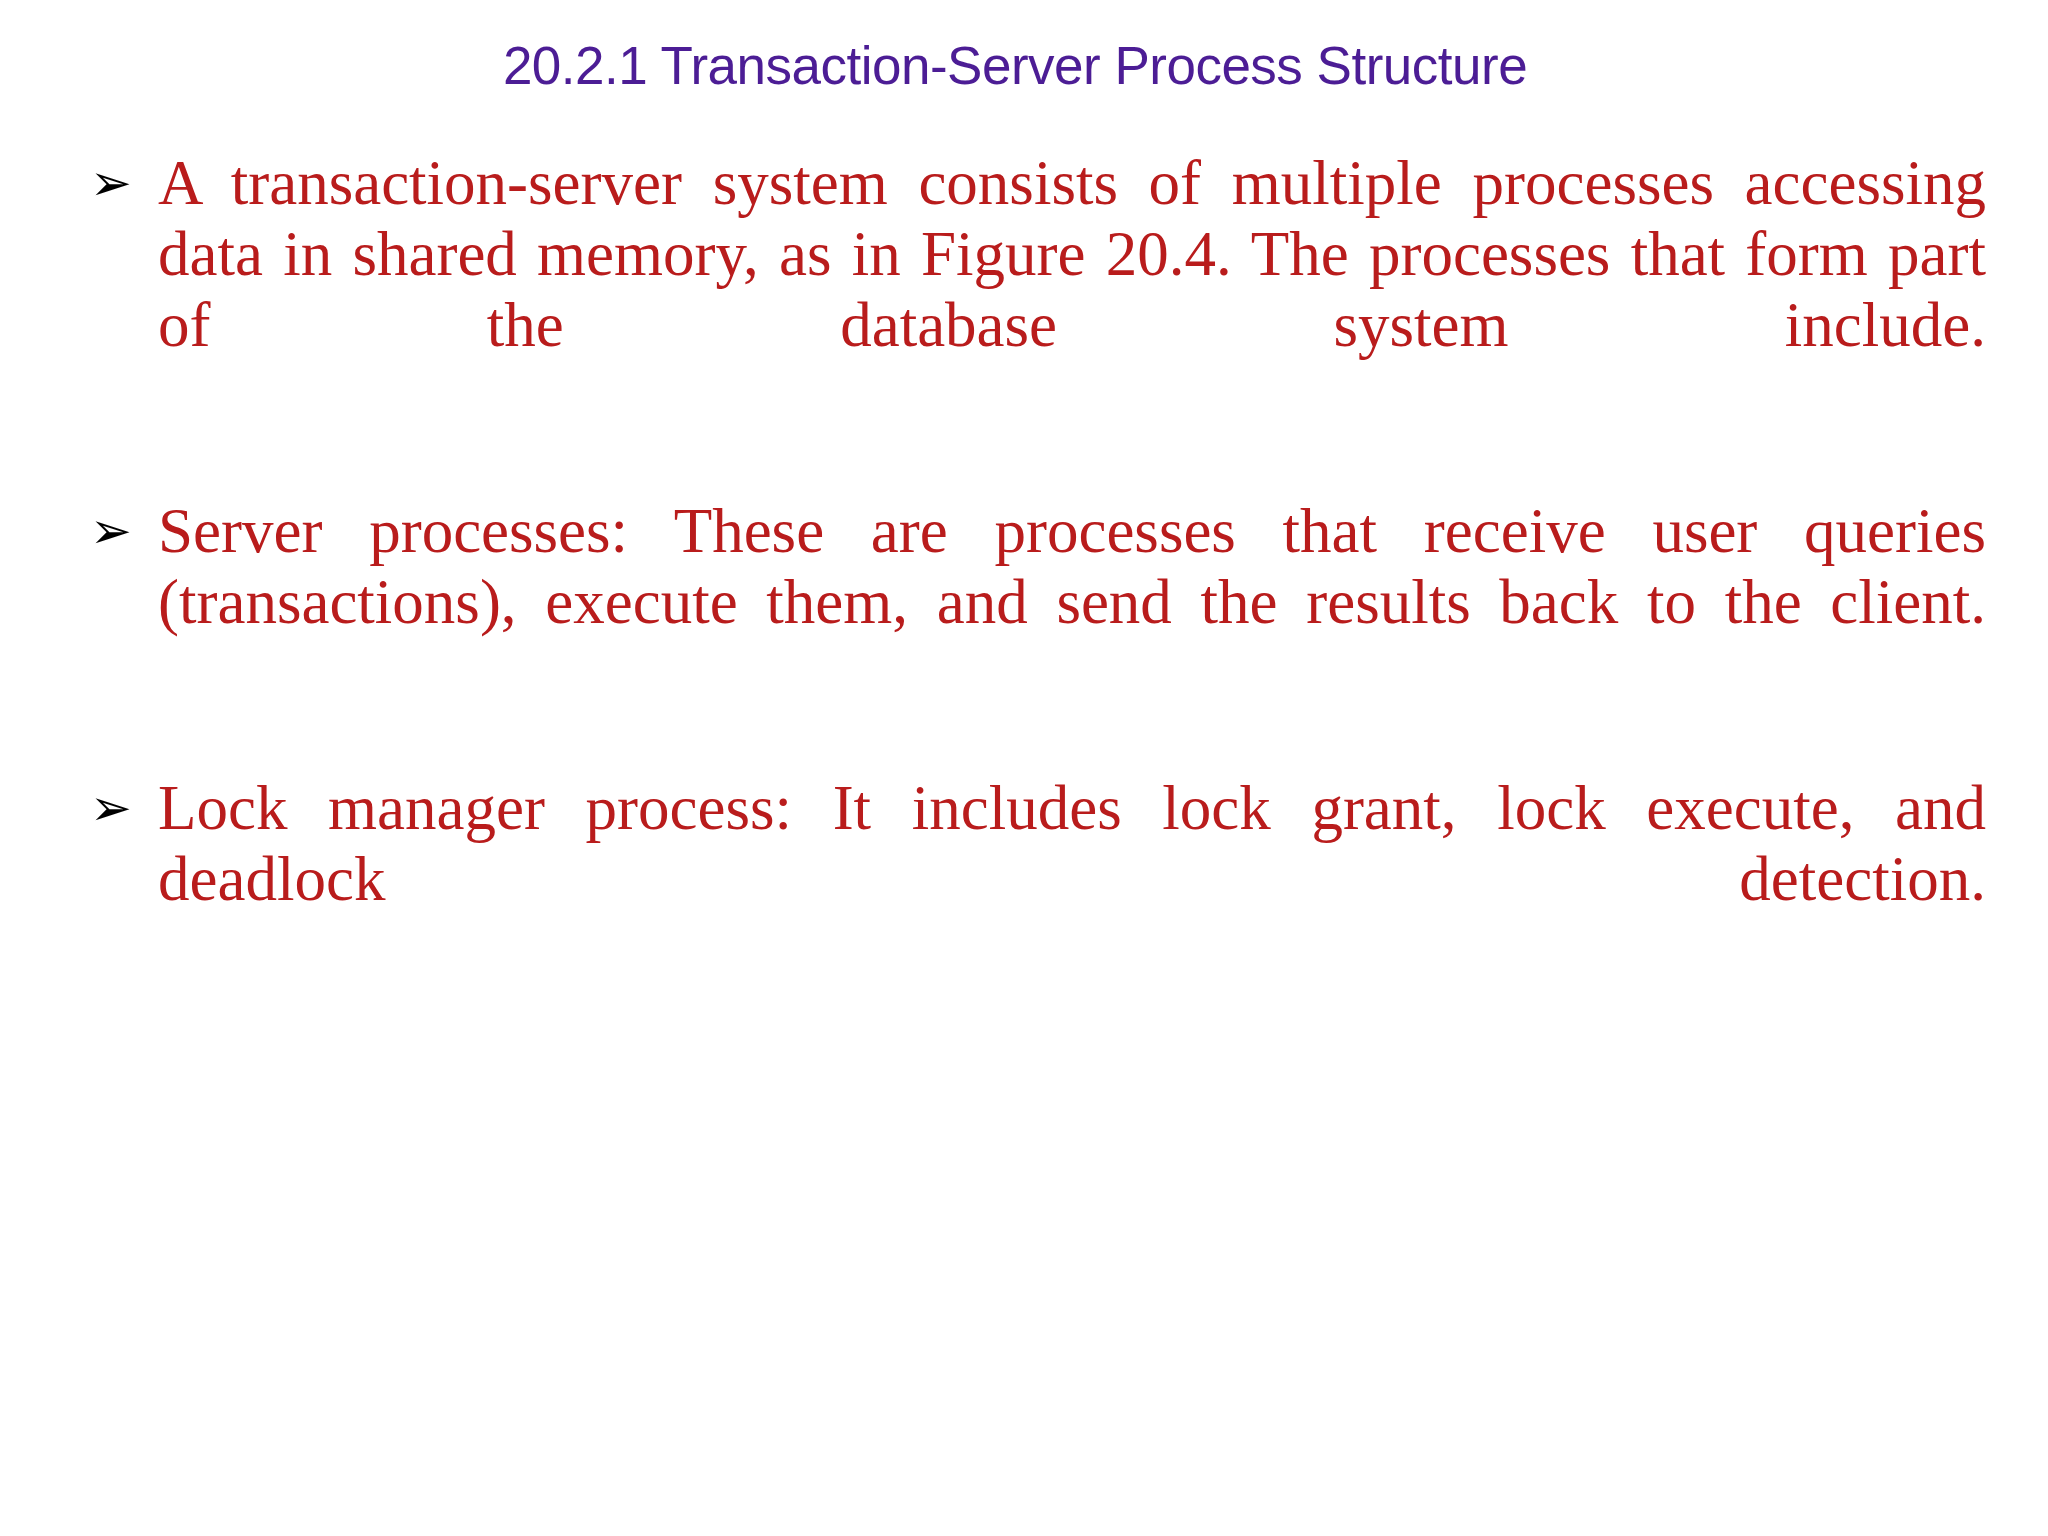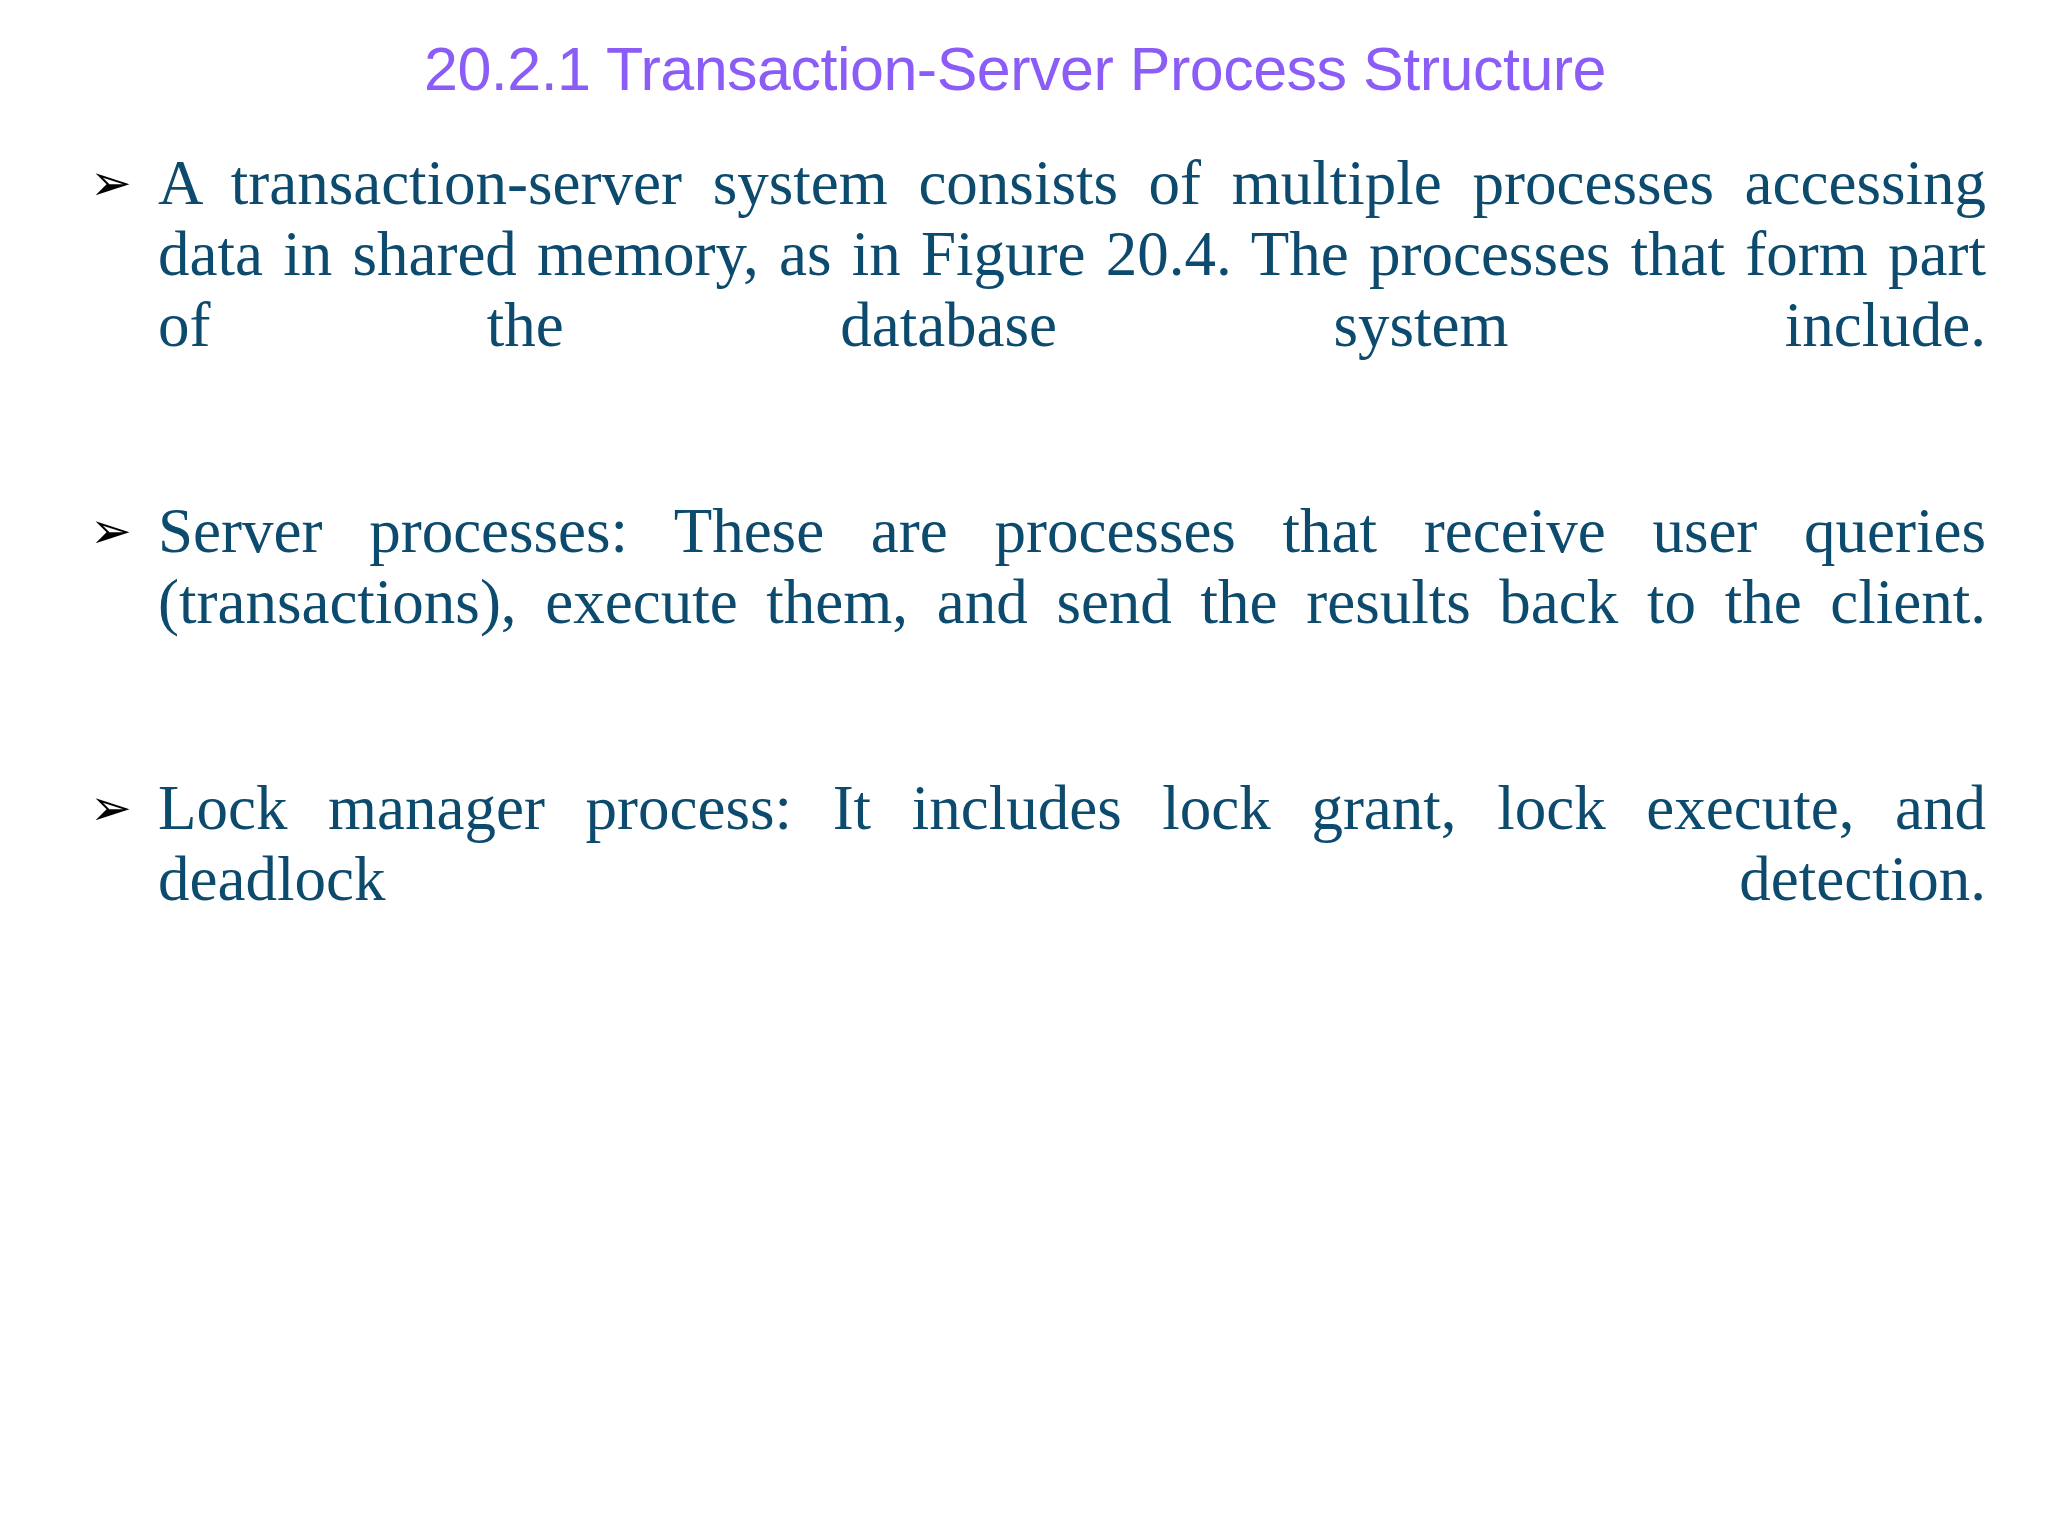--- a/index.html
+++ b/index.html
@@ -23,25 +23,25 @@
     box-sizing: border-box;
   }
 
   .slide-title {
     position: absolute;
     left: 0;
     top: 38px;
     width: 2030px;
     text-align: center;
     font-family: "Liberation Sans", "DejaVu Sans", sans-serif;
-    font-size: 61px;
+    font-size: 53px;
     line-height: 1.04;
     font-weight: 400;
     letter-spacing: -0.5px;
-    color: #8b5cf6;
+    color: #4c1d95;
     white-space: nowrap;
   }
 
   .body-area {
     position: absolute;
     left: 86px;
     top: 148px;
     width: 1902px;
   }
 
@@ -64,21 +64,21 @@
     box-sizing: border-box;
   }
 
   .bullet-text {
     flex: 1 1 auto;
     font-family: "Liberation Serif", "DejaVu Serif", serif;
     font-size: 63px;
     line-height: 71px;
     text-align: justify;
     text-justify: inter-word;
-    color: #0c4a6e;
+    color: #b91c1c;
     hyphens: none;
     padding-right: 2px;
   }
   
   .bullet-text::after {
     content: "";
     display: inline-block;
     width: 100%;
   }
 </style>

